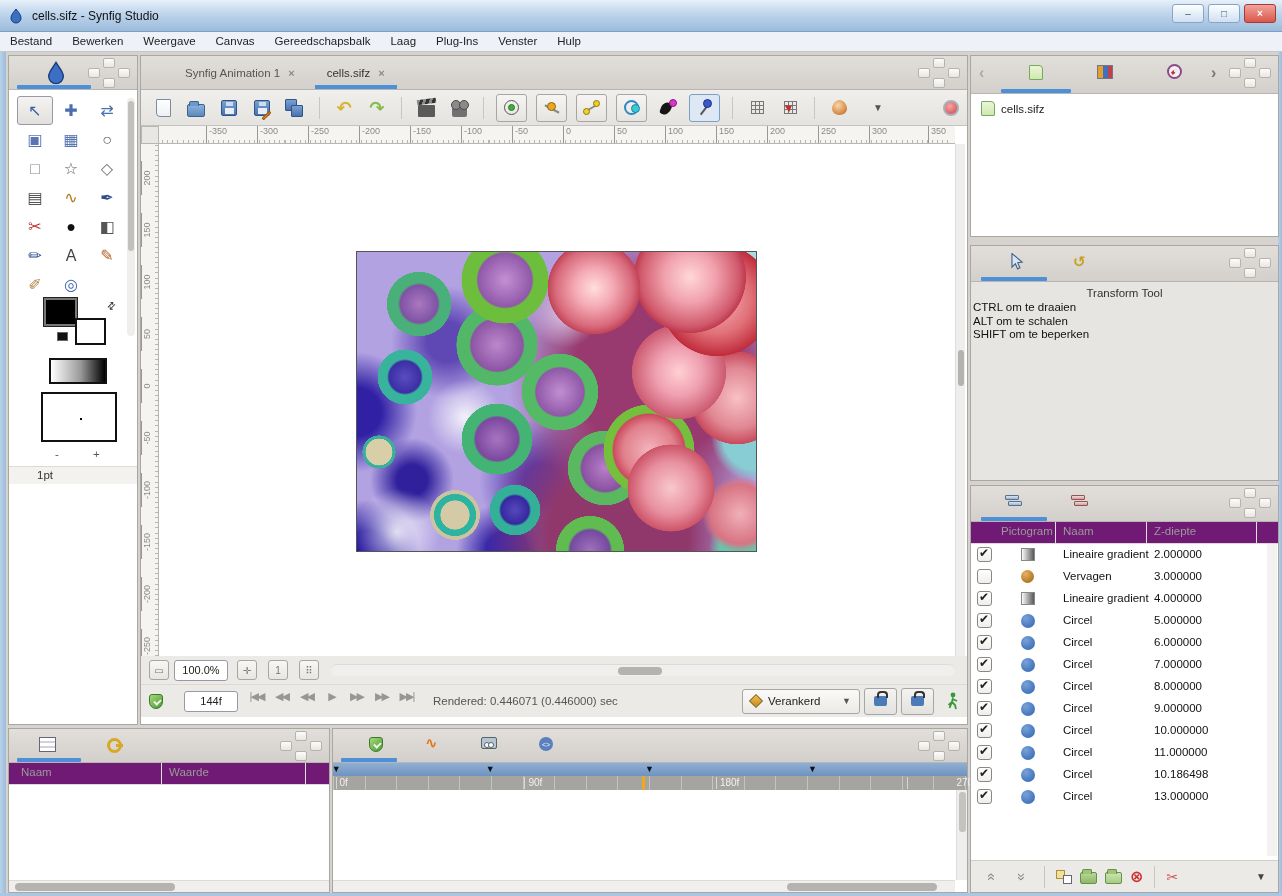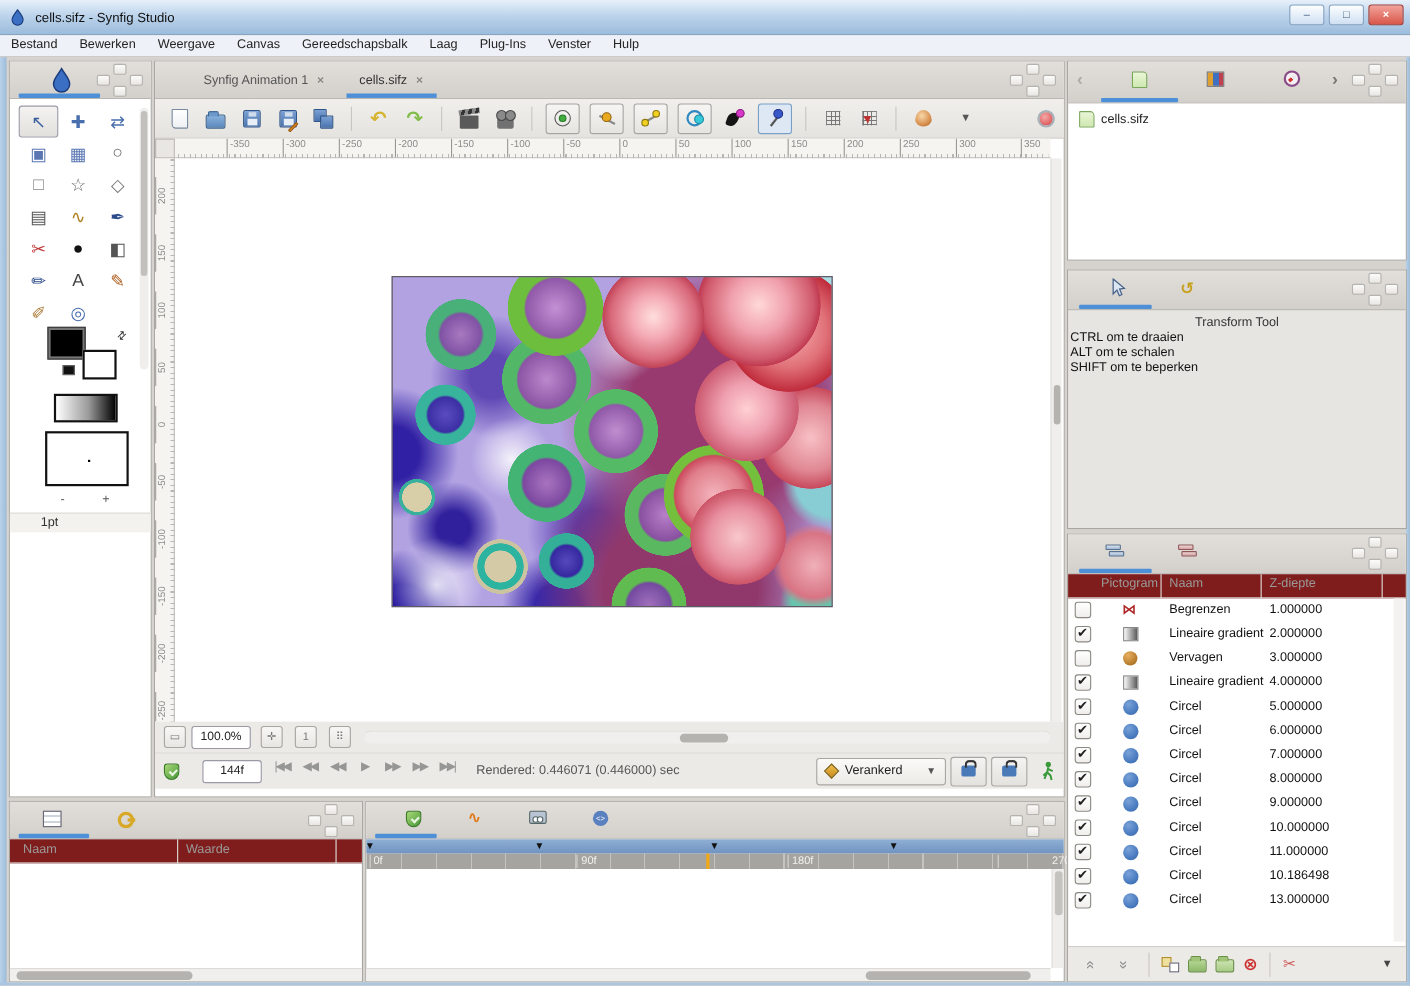--- a/index.html
+++ b/index.html
@@ -167,21 +167,21 @@
   .shield{width:14px;height:15px;background:linear-gradient(135deg,#a8d878,#4a9838);border:1px solid #3a7a28;border-radius:3px 3px 7px 7px;position:relative;flex:none}
   .shield::after{content:"";position:absolute;left:4px;top:4px;width:5px;height:3px;border-left:2px solid #e8f4e0;border-bottom:2px solid #e8f4e0;transform:rotate(-45deg)}
 
   
   #paramsPanel{left:8px;top:728px;width:322px;height:165px}
   #paramsPanel .underline{left:8px;width:64px}
   .p-ico{position:absolute;top:8px;width:17px;height:15px;border:1px solid #667;background:repeating-linear-gradient(#fff 0 3px,#cfd4da 3px 5px)}
   .k-ico{position:absolute;top:7px;width:16px;height:16px}
   .k-ico::before{content:"";position:absolute;left:0;top:2px;width:9px;height:9px;border:3px solid #d8a828;border-radius:50%}
   .k-ico::after{content:"";position:absolute;left:9px;top:8px;width:7px;height:3px;background:#d8a828}
-  .cols{position:relative;height:22px;background:#7f1d1d;border-bottom:1px solid #dcdad6}
+  .cols{position:relative;height:22px;background:#701a75;border-bottom:1px solid #dcdad6}
   .cols span{position:absolute;top:3px}
   .cols .cd{position:absolute;top:0;width:1px;height:22px;background:#e2e0dc}
 
   
   #ttPanel{left:332px;top:728px;width:636px;height:165px}
   #ttPanel .underline{left:8px;width:56px}
   .tt-ico{position:absolute;top:8px}
   .curves-g{color:#e07818;font-weight:bold;font-size:15px}
   .cassette{width:16px;height:12px;background:#b8c4d4;border:1px solid #566;border-radius:2px;position:relative}
   .cassette::before,.cassette::after{content:"";position:absolute;top:4px;width:4px;height:4px;background:#fff;border:1px solid #566;border-radius:50%}
@@ -629,26 +629,20 @@
     <span class="hdrtxt" style="left:30px">Pictogram</span>
     <i class="cd" style="left:84px"></i>
     <span class="hdrtxt" style="left:92px">Naam</span>
     <i class="cd" style="left:175px"></i>
     <span class="hdrtxt" style="left:183px">Z-diepte</span>
     <i class="cd" style="left:285px"></i>
   </div>
   <div id="lay-rows">
 
       <div class="lrow">
-      <span class="cb"></span>
-      <span class="licon v-clamp"></span>
-      <span class="lname">Begrenzen</span>
-      <span class="lz">1.000000</span>
-    </div>
-      <div class="lrow">
       <span class="cb on"></span>
       <span class="licon v-gradient"></span>
       <span class="lname">Lineaire gradient</span>
       <span class="lz">2.000000</span>
     </div>
       <div class="lrow">
       <span class="cb"></span>
       <span class="licon v-blur"></span>
       <span class="lname">Vervagen</span>
       <span class="lz">3.000000</span>

